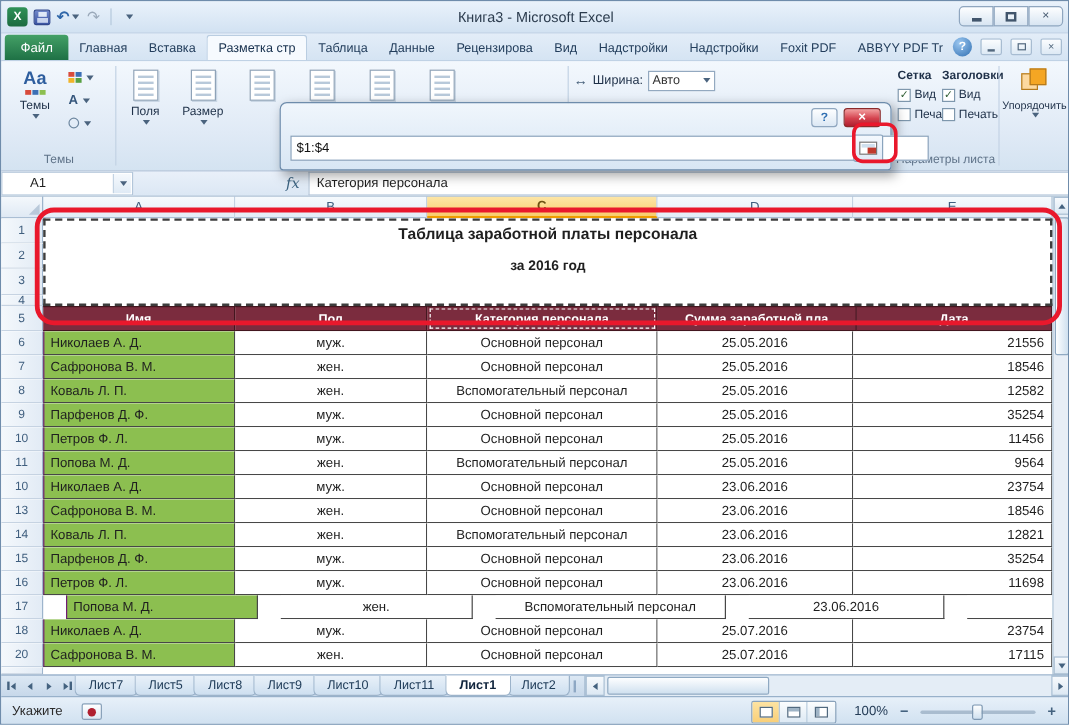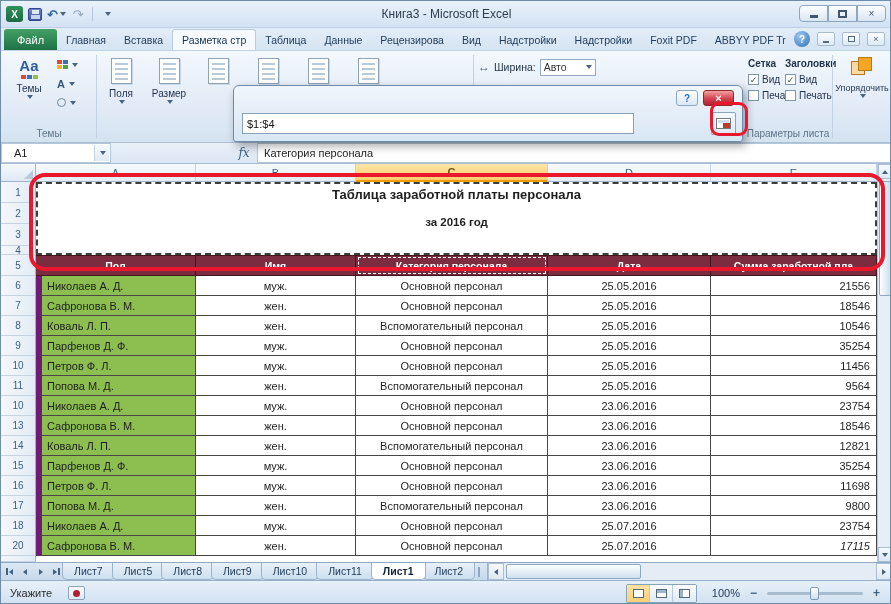--- a/index.html
+++ b/index.html
@@ -82,33 +82,33 @@
   .dialog{position:absolute;left:232px;top:84px;width:510px;height:57px;z-index:50;
     background:linear-gradient(#f0f6fc,#d8e6f4);border:1px solid #6e8cab;border-radius:6px 6px 3px 3px;
     box-shadow:3px 4px 10px rgba(0,0,0,.35)}
   .dlg-title{position:absolute;left:10px;top:5px;font-size:11px;color:#12304f;white-space:nowrap}
   .dlg-help{position:absolute;right:44px;top:4px;width:22px;height:16px;border:1px solid #8fa6bf;border-radius:3px;
     background:linear-gradient(#fdfeff,#dce8f4);color:#2f6fb2;font-weight:bold;font-size:10px;
     display:flex;align-items:center;justify-content:center}
   .dlg-close{position:absolute;right:8px;top:4px;width:31px;height:16px;border:1px solid #8c2a2a;border-radius:3px;
     background:linear-gradient(#f3a0a0,#d4424e 55%,#b02030);color:#fff;font-size:11px;font-weight:bold;
     display:flex;align-items:center;justify-content:center}
-  .dlg-input{position:absolute;left:8px;top:27px;width:392px;height:21px;background:#fff;border:1px solid #87a1bb;
+  .dlg-input{position:absolute;left:8px;top:27px;width:532px;height:21px;background:#fff;border:1px solid #87a1bb;
     font-size:11px;padding:2px 4px;font-family:inherit;color:#111}
   .dlg-range-btn{position:absolute;right:6px;top:26px;width:25px;height:23px;border:1px solid #8aa4bd;border-radius:2px;
     background:linear-gradient(#f4f9fe,#dfeaf6);display:flex;align-items:center;justify-content:center}
   .range-ico{width:15px;height:11px;border:1px solid #777;background:#fff;position:relative}
   .range-ico::before{content:"";position:absolute;left:1px;top:1px;width:11px;height:3px;background:#cfe0ee}
   .range-ico::after{content:"";position:absolute;right:0;bottom:0;width:7px;height:5px;background:#c0392b}
 
   
   .fbar{position:absolute;top:142px;left:0;width:891px;height:21px;background:linear-gradient(#e9f0f9,#dbe7f4);
     border-bottom:1px solid #aabdd2;display:flex;align-items:stretch}
   .namebox{width:110px;background:#fff;border:1px solid #b3c6da;display:flex;align-items:center;position:relative}
-  .namebox .val{padding-left:12px}
+  .namebox .val{padding-left:23px}
   .namebox .dd{position:absolute;right:1px;top:1px;bottom:1px;width:15px;background:linear-gradient(#f5f9fd,#dfeaf5);
     display:flex;align-items:center;justify-content:center;border-left:1px solid #c3d3e3}
   .fgap{width:120px}
   .fxbtn{width:26px;display:flex;align-items:center;justify-content:center;font-style:italic;
     font-family:"DejaVu Serif","Liberation Serif",serif;color:#39617f;font-size:12px}
   .fcontent{flex:1;background:#fff;border:1px solid #b3c6da;border-right:none;display:flex;align-items:center;padding-left:6px;white-space:nowrap;overflow:hidden}
 
   
   .cheads{position:absolute;top:163px;left:0;height:18px;width:876px;display:flex}
   .corner{width:35px;background:linear-gradient(#f4f8fc,#dfe9f4);border-right:1px solid #9db4cc;border-bottom:1px solid #9db4cc;position:relative}
@@ -121,21 +121,21 @@
   .grow{display:flex;overflow:hidden}
   .rhead{width:35px;flex:0 0 35px;display:flex;align-items:center;justify-content:center;font-size:10px;color:#3f5e7e;
     background:linear-gradient(90deg,#f4f8fc,#e2ebf5);border-right:1px solid #9db4cc;border-bottom:1px solid #c6d3e2;overflow:hidden}
   .titlecell{flex:1;background:#fff}
   .hcell{background:var(--table-header,#7b2c3e);color:#fff;font-weight:bold;font-size:10.5px;
     display:flex;align-items:center;justify-content:center;border-right:1px solid #43161f;border-top:1px solid #43161f;border-bottom:1px solid #43161f;
     white-space:nowrap;overflow:hidden;flex:0 0 auto}
   .hcell.active{outline:1.5px dashed #fff;outline-offset:-3px}
   .dcell{display:flex;align-items:center;border-right:1px solid #474747;border-bottom:1px solid #474747;
     font-size:11px;background:#fff;white-space:nowrap;overflow:hidden;flex:0 0 auto}
-  .dcell.first{border-left:6px solid #701a75}
+  .dcell.first{border-left:1px solid #701a75}
   .dcell.name{background:var(--name-fill,#8cbf50);padding-left:5px}
   .dcell.center{justify-content:center}
   .dcell.num{justify-content:flex-end;padding-right:6px}
   .gtitle{position:absolute;left:35px;width:841px;text-align:center;font-weight:bold;z-index:5;pointer-events:none}
   .gtitle1{top:186px;font-size:13px}
   .gtitle2{top:215px;font-size:11.5px}
 
   
   .ants{position:absolute;left:35px;top:181px;width:841px;height:73px;border:2px dashed #3d3d3d;z-index:20;pointer-events:none}
   .red-rect{position:absolute;border:4px solid var(--annotation,#e9182c);border-radius:16px;z-index:60;pointer-events:none}
@@ -409,25 +409,25 @@
         <div class="grow" style="height: 22px;">
           <div class="rhead">3</div>
           <div class="titlecell"></div>
         </div>
         <div class="grow" style="height: 9px;">
           <div class="rhead">4</div>
           <div class="titlecell"></div>
         </div>
         <div class="grow" style="height: 21px;">
           <div class="rhead">5</div>
+          <div class="hcell" style="width: 160px;">Имя</div>
           <div class="hcell" style="width: 160px;">Пол</div>
-          <div class="hcell" style="width: 160px;">Имя</div>
           <div class="hcell active" style="width: 192px;">Категория персонала</div>
+          <div class="hcell" style="width: 166px;">Сумма заработной пла</div>
           <div class="hcell" style="width: 163px;">Дата</div>
-          <div class="hcell" style="width: 166px;">Сумма заработной пла</div>
         </div>
         <div class="grow" style="height: 20px;">
           <div class="rhead">6</div>
           <div class="dcell name first" style="width: 160px;">Николаев А. Д.</div>
           <div class="dcell center" style="width: 160px;">муж.</div>
           <div class="dcell center" style="width: 192px;">Основной персонал</div>
           <div class="dcell center" style="width: 163px;">25.05.2016</div>
           <div class="dcell num" style="width: 166px;">21556</div>
         </div>
         <div class="grow" style="height: 20px;">
@@ -437,21 +437,21 @@
           <div class="dcell center" style="width: 192px;">Основной персонал</div>
           <div class="dcell center" style="width: 163px;">25.05.2016</div>
           <div class="dcell num" style="width: 166px;">18546</div>
         </div>
         <div class="grow" style="height: 20px;">
           <div class="rhead">8</div>
           <div class="dcell name first" style="width: 160px;">Коваль Л. П.</div>
           <div class="dcell center" style="width: 160px;">жен.</div>
           <div class="dcell center" style="width: 192px;">Вспомогательный персонал</div>
           <div class="dcell center" style="width: 163px;">25.05.2016</div>
-          <div class="dcell num" style="width: 166px;">10546</div>
+          <div class="dcell num" style="width: 166px;">12582</div>
         </div>
         <div class="grow" style="height: 20px;">
           <div class="rhead">9</div>
           <div class="dcell name first" style="width: 160px;">Парфенов Д. Ф.</div>
           <div class="dcell center" style="width: 160px;">муж.</div>
           <div class="dcell center" style="width: 192px;">Основной персонал</div>
           <div class="dcell center" style="width: 163px;">25.05.2016</div>
           <div class="dcell num" style="width: 166px;">35254</div>
         </div>
         <div class="grow" style="height: 20px;">
@@ -503,21 +503,21 @@
           <div class="dcell num" style="width: 166px;">35254</div>
         </div>
         <div class="grow" style="height: 20px;">
           <div class="rhead">16</div>
           <div class="dcell name first" style="width: 160px;">Петров Ф. Л.</div>
           <div class="dcell center" style="width: 160px;">муж.</div>
           <div class="dcell center" style="width: 192px;">Основной персонал</div>
           <div class="dcell center" style="width: 163px;">23.06.2016</div>
           <div class="dcell num" style="width: 166px;">11698</div>
         </div>
-        <div class="grow" style="height: 20px;">
+        <div class="grow" style="height: 20px; gap: 19px;">
           <div class="rhead">17</div>
           <div class="dcell name first" style="width: 160px;">Попова М. Д.</div>
           <div class="dcell center" style="width: 160px;">жен.</div>
           <div class="dcell center" style="width: 192px;">Вспомогательный персонал</div>
           <div class="dcell center" style="width: 163px;">23.06.2016</div>
           <div class="dcell num" style="width: 166px;">9800</div>
         </div>
         <div class="grow" style="height: 20px;">
           <div class="rhead">18</div>
           <div class="dcell name first" style="width: 160px;">Николаев А. Д.</div>
@@ -525,21 +525,21 @@
           <div class="dcell center" style="width: 192px;">Основной персонал</div>
           <div class="dcell center" style="width: 163px;">25.07.2016</div>
           <div class="dcell num" style="width: 166px;">23754</div>
         </div>
         <div class="grow" style="height: 20px;">
           <div class="rhead">20</div>
           <div class="dcell name first" style="width: 160px;">Сафронова В. М.</div>
           <div class="dcell center" style="width: 160px;">жен.</div>
           <div class="dcell center" style="width: 192px;">Основной персонал</div>
           <div class="dcell center" style="width: 163px;">25.07.2016</div>
-          <div class="dcell num" style="width: 166px; font-style: italic;">17115</div>
+          <div class="dcell num" style="width: 166px;">17115</div>
         </div>
         <div class="grow" style="height: 6px;">
           <div class="rhead"></div>
           <div class="titlecell"></div>
         </div>
       </div>
   </div>
   <div class="gtitle gtitle1">Таблица заработной платы персонала</div>
   <div class="gtitle gtitle2">за 2016 год</div>
 

